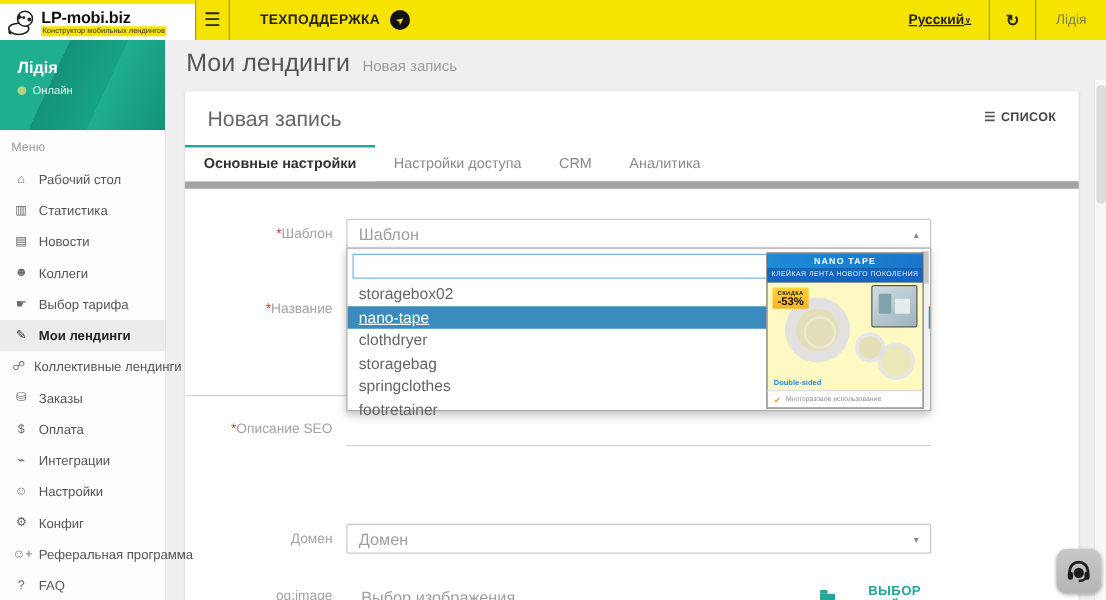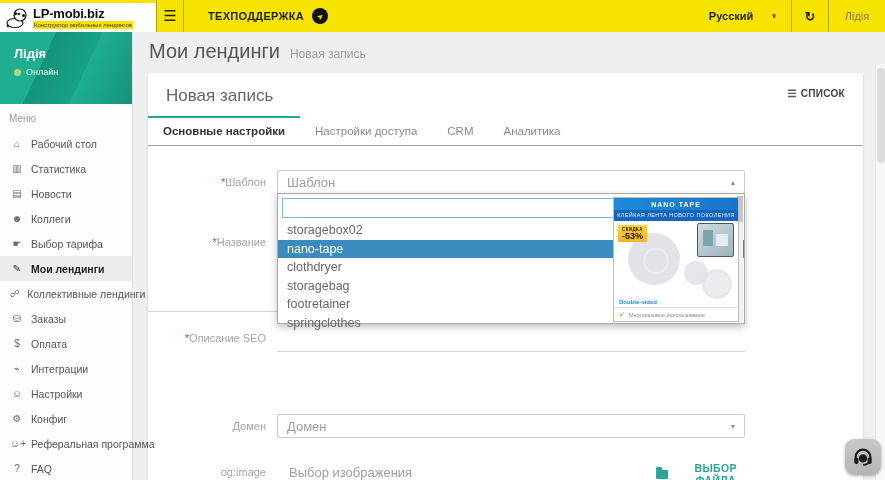--- a/index.html
+++ b/index.html
@@ -17,22 +17,22 @@
   .logo-sub { font-size:6px; color:#333; background:#f7e300; padding:1px 1px; margin-top:1px; white-space:nowrap; }
   .tb-divider { width:1px; background:rgba(90,80,0,.45); margin:0; }
   .hamburger { width:26px; display:flex; align-items:center; justify-content:center;
     font-size:15px; color:#222; background:transparent; border:none; cursor:pointer; }
   .support { display:flex; align-items:center; gap:8px; padding:0 18px 0 24px;
     font-size:11px; font-weight:700; color:#222; letter-spacing:.3px; cursor:pointer; }
   .tg-circle { width:16px; height:16px; border-radius:50%; background:#111; color:#f7e300;
     display:flex; align-items:center; justify-content:center; font-size:8px; }
   .tg-circle span { transform:rotate(-38deg); display:block; }
   .tb-spacer { flex:1; }
-  .lang { display:flex; align-items:center; gap:18px; padding:0 14px; font-size:11px;
-    font-weight:700; color:#222; cursor:pointer; }
+  .lang { display:flex; align-items:center; gap:0; padding:0 14px; font-size:11px;
+    font-weight:700; color:#222; cursor:pointer;text-decoration:underline; }
   .lang .caret { font-size:7px; color:#444; }
   .refresh { width:36px; display:flex; align-items:center; justify-content:center;
     font-size:13px; font-weight:700; color:#222; background:transparent; border:none; cursor:pointer; }
   .tb-user { width:56px; display:flex; align-items:center; justify-content:center;
     font-size:11px; color:#7d7d62; cursor:pointer; }
 
   
   .sidebar { position:absolute; top:32px; left:0; bottom:0; width:133px; background:#fdfdfd;
     border-right:1px solid #e2e2e2; z-index:20; }
   .userpanel { height:72px; padding:14px 0 0 14px; color:#fff;
@@ -56,21 +56,21 @@
 
   .card { position:relative; margin:4px 22px 0 15px; background:#fff; height:560px;
     box-shadow:0 1px 2px rgba(0,0,0,.18); border-radius:2px; }
   .card-head { display:flex; align-items:flex-start; justify-content:space-between;
     padding:13px 18px 8px 18px; }
   .card-title { font-size:17px; color:#666; }
   .list-btn { display:flex; align-items:center; gap:4px; background:none; border:none;
     font-size:10px; font-weight:700; color:#444; letter-spacing:.3px; cursor:pointer; padding-top:2px; }
   .list-btn .li-icon { font-size:10px; color:#555; }
 
-  .tabs { display:flex; border-bottom:1px solid #a3a3a3; margin-top:2px; }
+  .tabs { display:flex; border-bottom:6px solid #a3a3a3; margin-top:2px; }
   .tab { padding:7px 15px 8px 15px; font-size:11.5px; color:#8a8a8a; cursor:pointer;
     border-top:2px solid transparent; }
   .tab.active { color:#333; font-weight:700; border-top:2px solid #26a69a; background:#fff; }
 
   .form { position:relative; padding-top:24px; }
   .frow { display:flex; align-items:flex-start; }
   .flabel { width:129px; text-align:right; padding-right:11px; font-size:11px;
     color:#a3a3a3; line-height:24px; white-space:nowrap; }
   .req { color:#e53935; }
   .ffield { width:468px; position:relative; }
@@ -98,32 +98,32 @@
     background:#26a69a; border-radius:1px 1px 0 0; }
 
   
   .dd-panel { position:absolute; top:23px; left:0; width:468px; height:131px; background:#fff;
     border:1px solid #ababab; box-shadow:0 3px 7px rgba(0,0,0,.25); z-index:10; }
   .dd-search { display:block; width:calc(100% - 8px); margin:4px 4px 3px 4px; height:20px;
     border:1px solid #7eb6e0; padding:0 5px; font-size:12px; color:#444; outline:none; }
   .dd-list { list-style:none; }
   .dd-list li { height:18.5px; line-height:18.5px; padding-left:9px; font-size:12.5px;
     color:#666; cursor:pointer; }
-  .dd-list li.hl { background:#3a8cbe; color:#fff; }
+  .dd-list li.hl { background:#3a8cbe; color:#fff;text-decoration:underline; }
   .dd-scroll { position:absolute; top:2px; right:1px; bottom:2px; width:6px; background:#f1f1f1; }
   .dd-thumb { position:absolute; top:0; left:0; width:6px; height:26px; background:#c6c6c6; }
 
   
   .preview { position:absolute; top:3px; left:335px; width:126px; height:125px;
     border:1px solid #bbb; z-index:11; background:#0d0d0d; display:flex; flex-direction:column; }
   .pv-h1 { background:linear-gradient(90deg,#1e8ad8,#1a75c8); color:#fff; font-size:7px;
     font-weight:800; text-align:center; letter-spacing:1px; padding:3px 0 2px 0; }
   .pv-h2 { background:#1565c0; color:#e3f2fd; font-size:5.5px; text-align:center;
     padding:2px 0 3px 0; letter-spacing:.4px; }
-  .pv-body { position:relative; flex:1; background:#ffffff; overflow:hidden; }
+  .pv-body { position:relative; flex:1; background:#fef9c3; overflow:hidden; }
   .pv-badge { position:absolute; top:4px; left:4px; background:linear-gradient(#ffd23e,#fbb423);
     color:#111; text-align:center; padding:2px 4px 1px 4px; border-radius:1px; }
   .pv-badge .b1 { font-size:4.5px; font-weight:700; letter-spacing:.4px; }
   .pv-badge .b2 { font-size:9px; font-weight:800; line-height:1; }
   .pv-inset { position:absolute; top:2px; right:4px; width:37px; height:34px; border-radius:2px;
     background:linear-gradient(145deg,#cfdde2,#9fb4bc); border:1px solid #555; }
   .pv-inset::before { content:""; position:absolute; left:5px; top:6px; width:10px; height:16px;
     background:#7fa3ad; border-radius:1px; }
   .pv-inset::after { content:""; position:absolute; right:5px; top:10px; width:12px; height:12px;
     background:#e4ecee; border-radius:1px; }
@@ -291,22 +291,22 @@
               <span class="sel-caret">▴</span>
             </div>
 
             <div class="dd-panel">
               <input class="dd-search" autofocus="" value="" style="">
               <ul class="dd-list">
                 <li>storagebox02</li>
                 <li class="hl">nano-tape</li>
                 <li>clothdryer</li>
                 <li>storagebag</li>
+                <li>springclothes</li>
                 <li>footretainer</li>
-                <li>springclothes</li>
               </ul>
               <div class="dd-scroll">
                   <div class="dd-thumb"></div>
                 </div>
 
               <div class="preview">
                 <div class="pv-h1">NANO TAPE</div>
                 <div class="pv-h2">КЛЕЙКАЯ ЛЕНТА НОВОГО ПОКОЛЕНИЯ</div>
                 <div class="pv-body">
                   <div class="pv-tape"></div>

